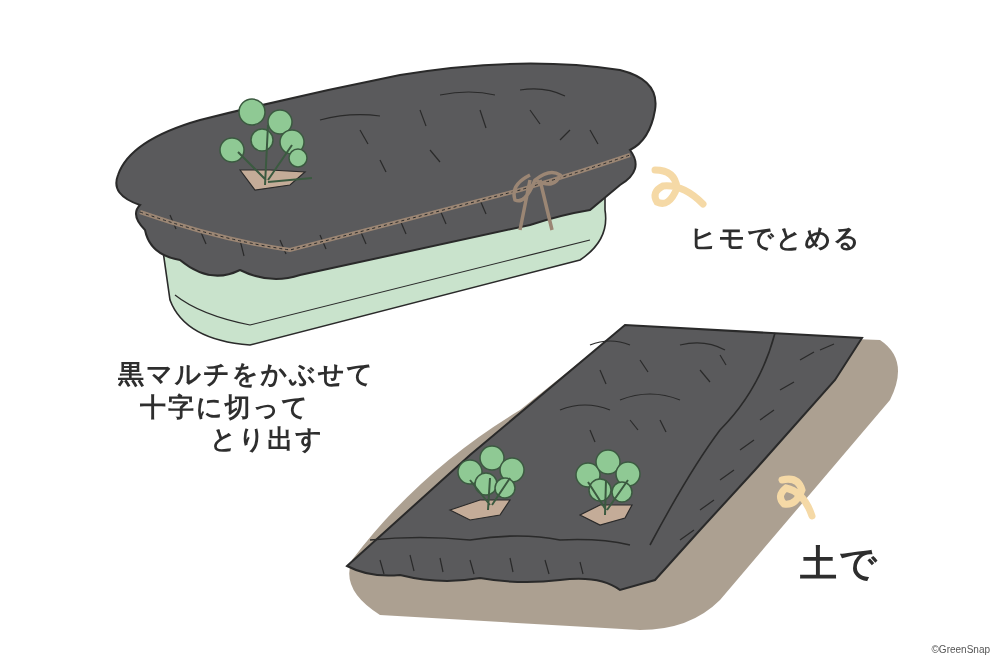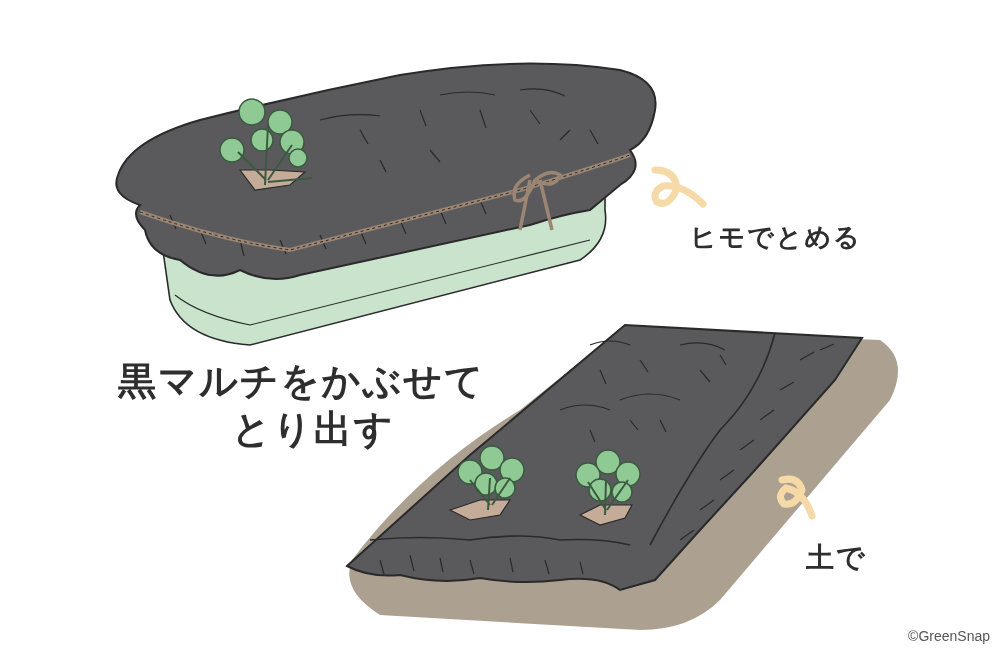--- a/index.html
+++ b/index.html
@@ -1,26 +1,26 @@
 <!DOCTYPE html>
 <html><head>
   <meta charset="utf-8">
   <style>
     html, body { margin: 0; padding: 0; background: #ffffff; }
     body { width: 1000px; height: 667px; position: relative; overflow: hidden; font-family: "DejaVu Sans", sans-serif; }
     .canvas { position: absolute; left: 0; top: 0; width: 1000px; height: 667px; }
-    .label { position: absolute; color: #2e2e2e; font-family: Liberation Serif, serif; font-weight: bold; letter-spacing: 2px; line-height: 1.25; white-space: nowrap; }
-    .main-caption { left: 118px; top: 358px; font-size: 38px; }
+    .label { position: absolute; color: #2e2e2e; font-family: Liberation Sans, sans-serif; font-weight: bold; letter-spacing: 2px; line-height: 1.25; white-space: nowrap; }
+    .main-caption { left: 118px; top: 358px; font-size: 26px; }
     .main-caption div { position: relative; }
     .main-caption .l2 { left: -4px; }
     .main-caption .l3 { left: 22px; }
-    .main-caption .l4 { left: 114px; }
+    .main-caption .l4 { left: 92px; }
     .rope-caption { left: 690px; top: 222px; font-size: 26px; }
-    .soil-caption { left: 800px; top: 540px; font-size: 28px; line-height: 1.3; margin-left: 6px; }
-    .credit { position: absolute; right: 10px; bottom: 23px; font-size: 14px; color: #555; letter-spacing: 0; font-family: "Liberation Sans", sans-serif; }
+    .soil-caption { left: 800px; top: 540px; font-size: 37px; line-height: 1.3; }
+    .credit { position: absolute; right: 10px; bottom: 12px; font-size: 10px; color: #555; letter-spacing: 0; font-family: "Liberation Sans", sans-serif; }
   </style>
 </head>
 <body>
 
 <svg class="canvas" viewBox="0 0 1000 667" xmlns="http://www.w3.org/2000/svg">
 
   <g>
     <path d="M352 560 Q420 470 520 410 L620 330 L880 340 Q910 360 890 400 L720 600 Q690 630 640 630 L380 615 Q340 590 352 560 Z" fill="#a89b8b" opacity="0.95"></path>
   </g>
   <g>
@@ -129,20 +129,21 @@
     </g>
     <path d="M265 185 L268 125 M266 180 L238 152 M268 180 L292 145 M268 182 L312 178" stroke="#3b5a40" stroke-width="2" fill="none"></path>
   </g>
   <g>
     <path d="M655 170 q20 0 22 18 q-8 20 -20 14 q-6 -10 6 -16 q20 -2 40 18" fill="none" stroke="#f5d9a6" stroke-width="7" stroke-linecap="round"></path>
   </g>
 </svg>
 
 <div class="label main-caption">
   <div class="l1">黒マルチをかぶせて</div>
+  <div class="l3">十字に切って</div>
   <div class="l4">とり出す</div>
 </div>
 
 <div class="label rope-caption">ヒモでとめる</div>
 
 <div class="label soil-caption">
   <div>土で</div>
 </div>
 
 <div class="credit">©GreenSnap</div>

